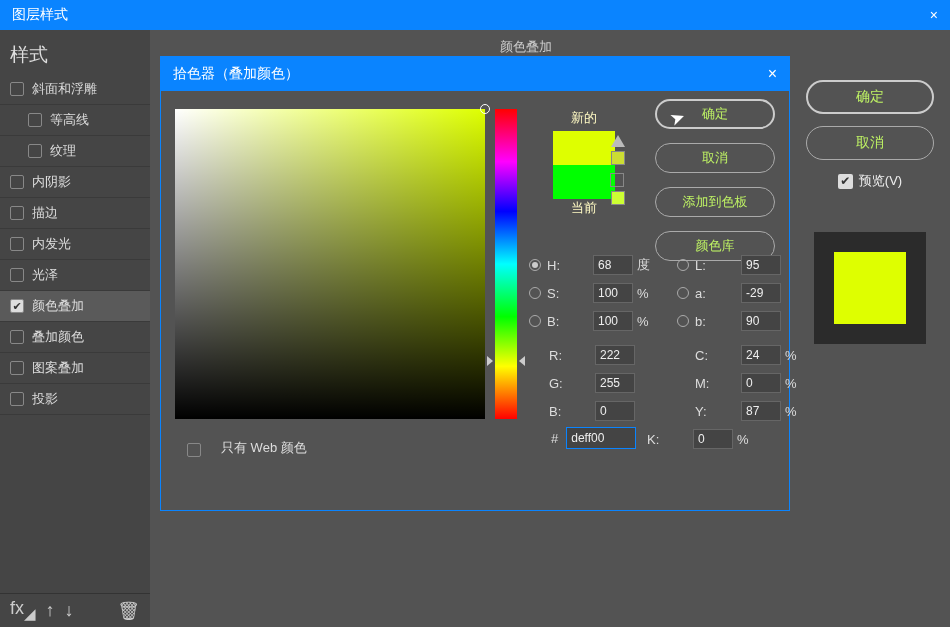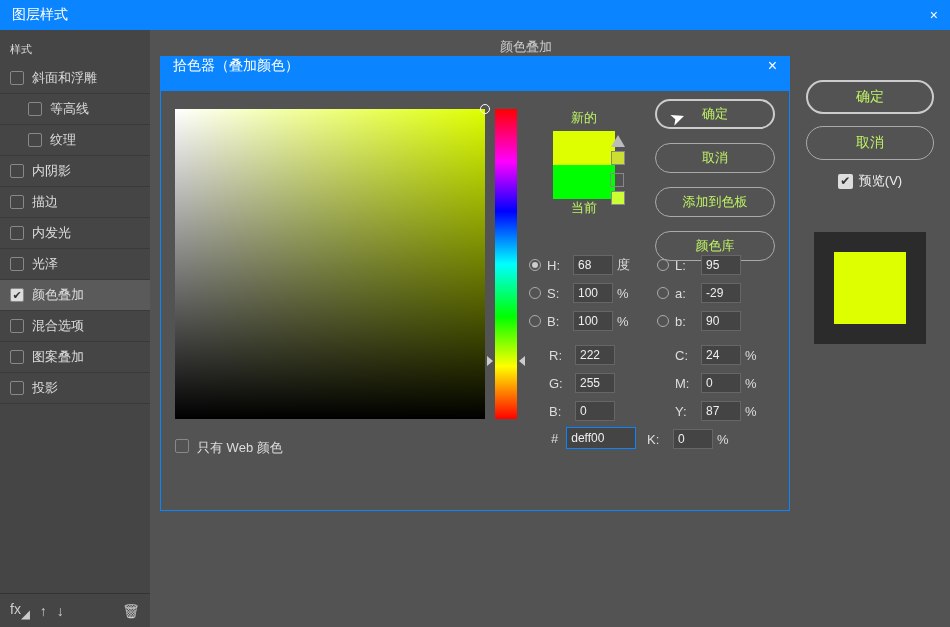--- a/index.html
+++ b/index.html
@@ -4,83 +4,83 @@
 <style>
 * { margin: 0; padding: 0; box-sizing: border-box; font-family: "Microsoft YaHei", sans-serif; }
 body { background: #333; width: 950px; height: 627px; overflow: hidden; position: relative; }
 
 .title-bar { background: #0a84ff; height: 30px; display: flex; align-items: center; justify-content: space-between; padding: 0 12px; }
 .title-bar span { color: #fff; font-size: 14px; }
 .title-close { color: #fff; font-size: 18px; cursor: pointer; }
 
 .main-body { display: flex; height: calc(100% - 30px); background: #535353; }
 .sidebar { width: 150px; background: #454545; display: flex; flex-direction: column; }
-.sidebar-header { color: #ddd; font-size: 11px; padding: 12px 10px 6px; }
+.sidebar-header { color: #ddd; font-size: 19px; padding: 12px 10px 6px; }
 .sb-item { display: flex; align-items: center; padding: 6px 10px; color: #ddd; font-size: 13px; border-bottom: 1px solid #3a3a3a; cursor: pointer; }
 .sb-item.sub { padding-left: 28px; }
 .sb-item.selected { background: #5a5a5a; }
 .sb-check { width: 14px; height: 14px; border: 1px solid #888; border-radius: 2px; margin-right: 8px; display: flex; align-items: center; justify-content: center; font-size: 11px; color: #333; }
 .sb-check.checked { background: #ddd; }
 .sidebar-footer { margin-top: auto; height: 34px; border-top: 1px solid #333; display: flex; align-items: center; padding: 0 10px; color: #ccc; gap: 10px; }
-.sidebar-footer .icon { font-size: 14px; cursor: pointer; }
+.sidebar-footer .icon { font-size: 18px; cursor: pointer; }
 .sidebar-footer .spacer { flex:1; }
 
 .main-area { flex: 1; position: relative; }
 .section-title { position: absolute; top: 8px; left: 350px; color: #ccc; font-size: 13px; }
 
 .right-panel { position: absolute; top: 50px; right: 16px; width: 128px; display: flex; flex-direction: column; gap: 12px; }
 .btn-pill { border: 1px solid #aaa; border-radius: 18px; height: 34px; color: #bef264; background: transparent; font-size: 14px; cursor: pointer; display: flex; align-items: center; justify-content: center; }
 .btn-pill.primary { border: 2px solid #ccc; }
 .check-row { display: flex; align-items: center; gap: 6px; color: #eee; font-size: 13px; justify-content: center; }
 .check-filled { width: 15px; height: 15px; background: #ddd; border-radius: 2px; display: flex; align-items: center; justify-content: center; font-size: 12px; color: #333; }
 .preview-box { margin-top: 30px; width: 112px; height: 112px; background: #2b2b2b; display: flex; align-items: center; justify-content: center; align-self: center; }
 .preview-inner { width: 72px; height: 72px; background: #deff00; }
 
 
 .picker { position: absolute; top: 56px; left: 160px; width: 630px; height: 455px; background: #535353; border: 1px solid #0a84ff; z-index: 10; }
-.picker-title { background: #0a84ff; height: 34px; display: flex; justify-content: space-between; padding: 0 12px; color: #fff; font-size: 14px; }
+.picker-title { background: #0a84ff; height: 34px; display: flex; align-items: center; justify-content: space-between; padding: 0 12px; color: #fff; font-size: 14px; }
 .picker-close { cursor: pointer; font-size: 16px; }
 .picker-body { position: relative; padding: 18px 14px; color: #ddd; font-size: 13px; }
 
 .sat-box { position: absolute; top: 18px; left: 14px; width: 310px; height: 310px;
   background:
     linear-gradient(to top, #000, rgba(0,0,0,0)),
     linear-gradient(to right, #fff, rgba(255,255,255,0)),
     #deff00;
 }
 .sat-cursor { position: absolute; width: 10px; height: 10px; border: 1px solid #fff; border-radius: 50%; top: -5px; right: -5px; }
 
 .hue-bar { position: absolute; top: 18px; left: 334px; width: 22px; height: 310px;
   background: linear-gradient(to bottom, #ff0000 0%, #ff00ff 17%, #0000ff 33%, #00ffff 50%, #00ff00 67%, #ffff00 83%, #ff0000 100%);
 }
 .hue-arrow-l { position: absolute; left: 326px; top: 265px; width:0; height:0; border-top:5px solid transparent; border-bottom:5px solid transparent; border-left:6px solid #ccc; }
 .hue-arrow-r { position: absolute; left: 358px; top: 265px; width:0; height:0; border-top:5px solid transparent; border-bottom:5px solid transparent; border-right:6px solid #ccc; }
 
 .swatch-area { position: absolute; top: 18px; left: 378px; width: 90px; text-align: center; }
-.swatch-label { color: #bef264; font-size: 13px; margin-bottom: 4px; }
+.swatch-label { color: #fef9c3; font-size: 13px; margin-bottom: 4px; }
 .swatch-new { width: 62px; height: 34px; background: #deff00; margin: 0 auto; }
 .swatch-cur { width: 62px; height: 34px; background: #00ff00; margin: 0 auto; }
 .small-sq { width: 14px; height: 14px; border: 1px solid #888; position: absolute; }
 .warn-tri { position: absolute; left: 450px; top: 44px; width: 0; height: 0; border-left: 7px solid transparent; border-right: 7px solid transparent; border-bottom: 12px solid #bbb; }
 .cube-icon { position: absolute; left: 449px; top: 82px; width: 14px; height: 14px; border: 1px solid #888; }
 
 .picker-right-btns { position: absolute; top: 8px; right: 14px; width: 120px; display: flex; flex-direction: column; gap: 14px; }
 .picker-right-btns .btn-pill { height: 30px; font-size: 13px; }
 .cursor-arrow { position: absolute; top: 16px; right: 104px; color: #fff; font-size: 18px; pointer-events: none; z-index:20; transform: rotate(-20deg);}
 
 .fields { position: absolute; top: 160px; left: 368px; }
 .frow { display: flex; align-items: center; height: 28px; gap: 4px; }
 .radio { width: 12px; height: 12px; border: 1px solid #aaa; border-radius: 50%; margin-right: 2px; display:inline-flex; align-items:center; justify-content:center;}
 .radio.sel::after { content:''; width:6px; height:6px; background:#ccc; border-radius:50%; }
 .flabel { width: 22px; text-align: left; }
-.finput { width: 40px; height: 20px; background: #444; border: 1px solid #666; color: #eee; font-size: 12px; padding: 0 4px; }
+.finput { width: 40px; height: 20px; background: #444; border: 1px solid #666; color: #eee; font-size: 12px; padding: 0 4px; margin-left: 20px; }
 .funit { width: 18px; }
 .col2 { margin-left: 18px; display:flex; align-items:center; gap:4px;}
 
-.webonly { position: absolute; top: 348px; left: 14px; display: flex; align-items: flex-start; gap: 8px; }
+.webonly { position: absolute; top: 348px; left: 26px; display: flex; align-items: flex-end; gap: 20px; }
 .webonly .cb { width: 14px; height: 14px; border: 1px solid #888; border-radius:2px; }
 
 .hexrow { position: absolute; top: 336px; left: 390px; display:flex; align-items:center; gap:8px; }
 .hexinput { width: 70px; height: 22px; background: #444; border: 1px solid #0a84ff; color: #eee; font-size: 12px; padding: 0 4px; }
 </style>
 </head>
 <body>
 
 <div class="title-bar">
   <span>图层样式</span>
@@ -118,21 +118,21 @@
         <div class="sb-item">
           <span class="sb-check"></span>
           <span>光泽</span>
         </div>
         <div class="sb-item selected">
           <span class="sb-check checked">✔</span>
           <span>颜色叠加</span>
         </div>
         <div class="sb-item">
           <span class="sb-check"></span>
-          <span>混合选项</span>
+          <span>叠加颜色</span>
         </div>
         <div class="sb-item">
           <span class="sb-check"></span>
           <span>图案叠加</span>
         </div>
         <div class="sb-item">
           <span class="sb-check"></span>
           <span>投影</span>
         </div>
       </div>

